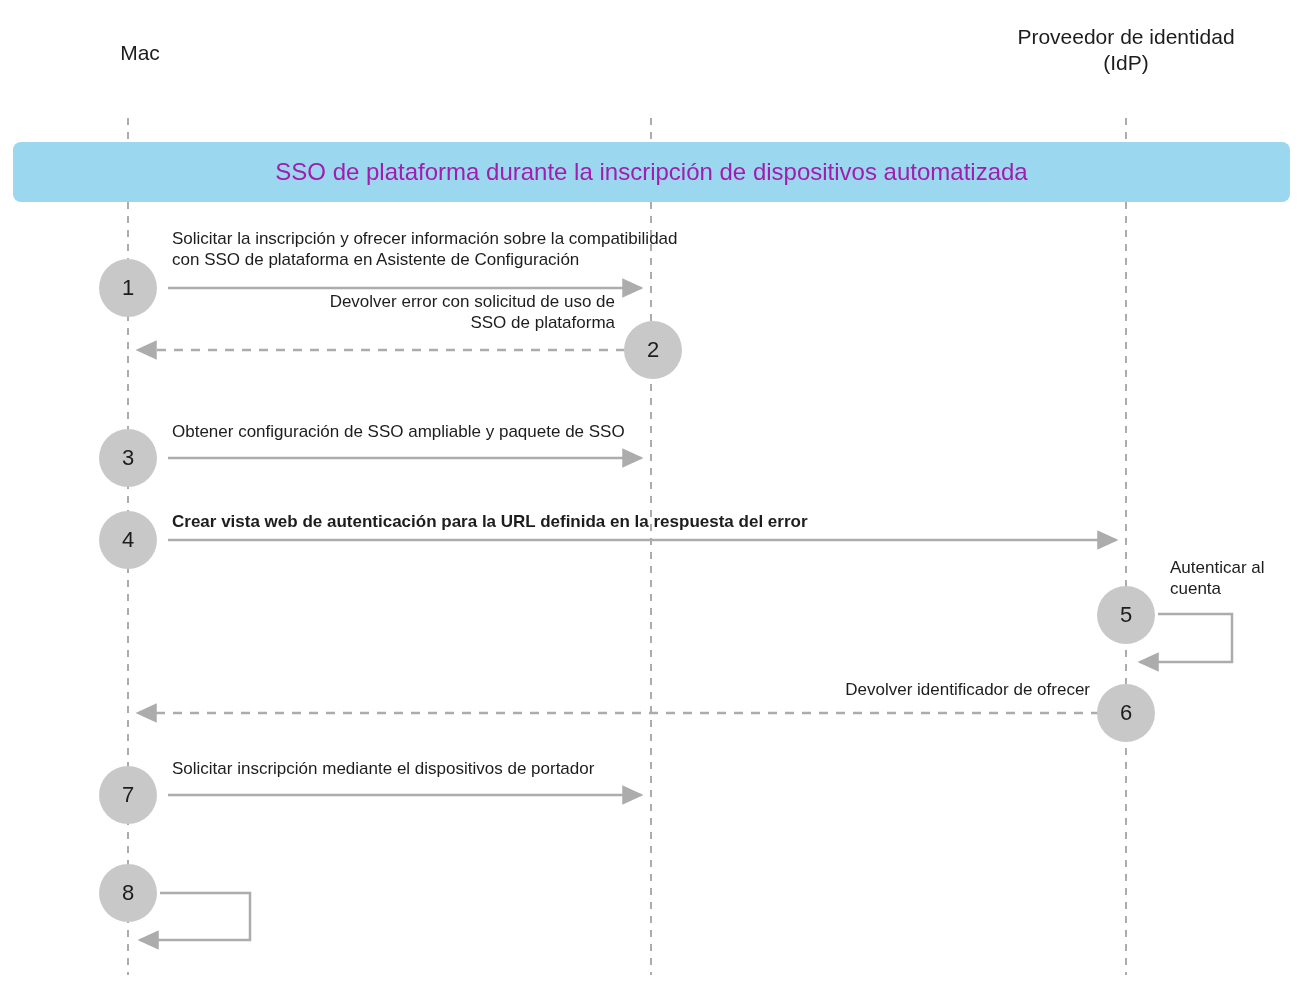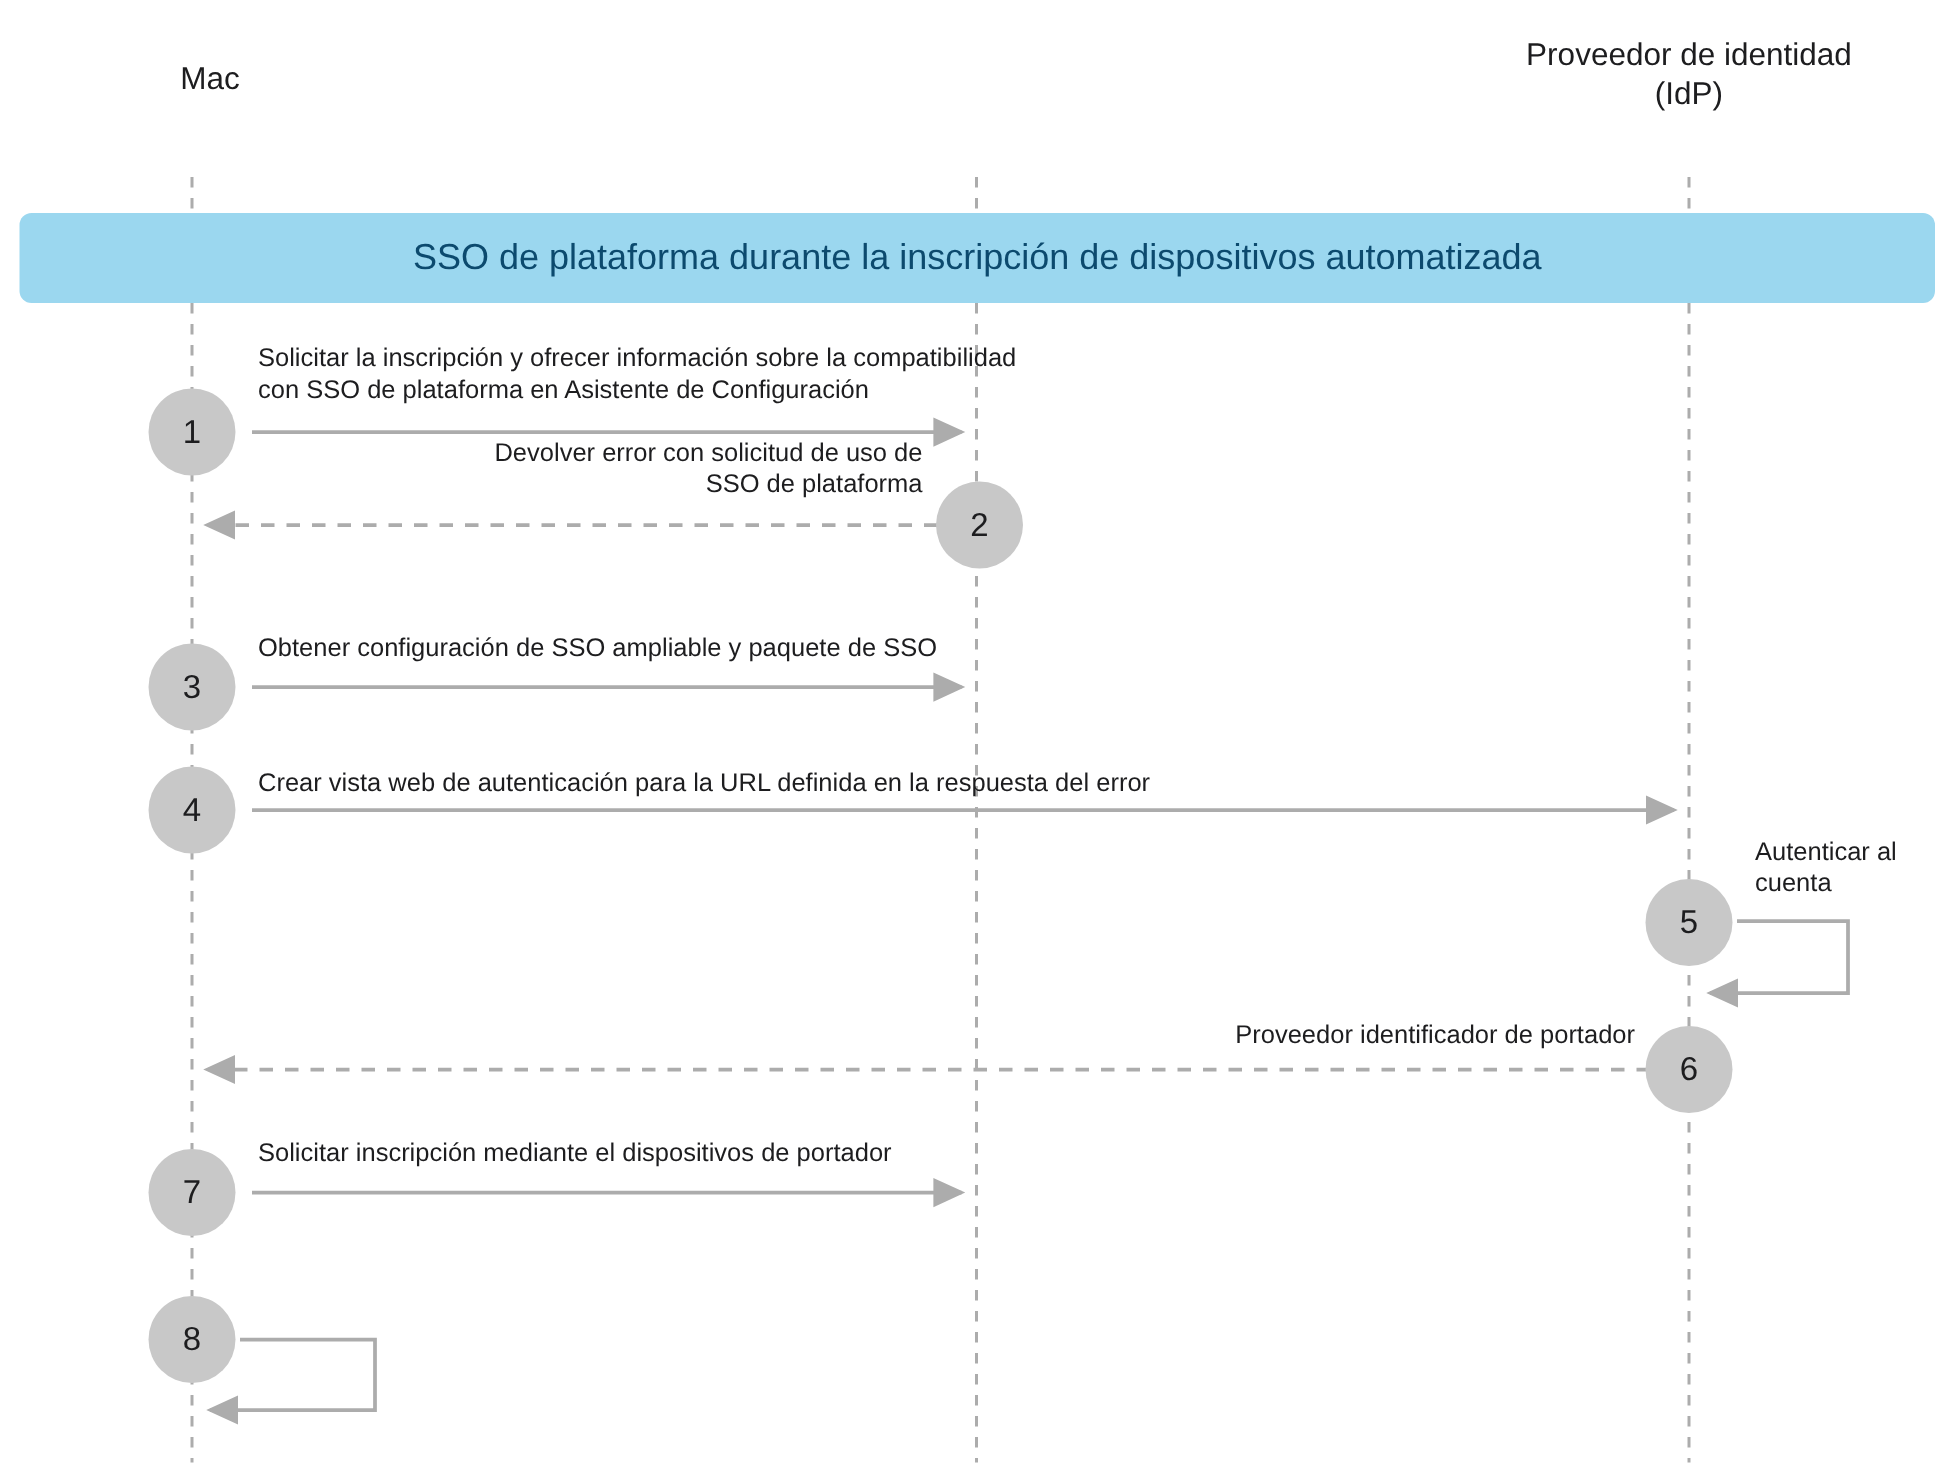--- a/index.html
+++ b/index.html
@@ -28,21 +28,21 @@
   }
   .banner {
     position: absolute;
     border-radius: 8px;
     display: flex;
     align-items: center;
     justify-content: center;
   }
   .banner-text {
     font-size: 24px;
-    color: #0c4a6e;
+    color: #a21caf;
     text-align: center;
   }
   .step-circle {
     position: absolute;
     width: 58px;
     height: 58px;
     border-radius: 50%;
     background: #c8c8c8;
     display: flex;
     align-items: center;
@@ -139,23 +139,23 @@
   </div>
 
   <div class="msg-label" style="left:172px; top:228px; width:700px;">Solicitar la inscripción y ofrecer información sobre la compatibilidad
 con SSO de plataforma en Asistente de Configuración</div>
 
   <div class="msg-label right" style="left:215px; top:291px; width:400px;">Devolver error con solicitud de uso de
 SSO de plataforma</div>
 
   <div class="msg-label" style="left:172px; top:421px; width:700px;">Obtener configuración de SSO ampliable y paquete de SSO</div>
 
-  <div class="msg-label" style="left:172px; top:511px; width:950px;">Crear vista web de autenticación para la URL definida en la respuesta del error</div>
+  <div class="msg-label" style="left:172px; top:511px; width:950px;font-weight:bold;">Crear vista web de autenticación para la URL definida en la respuesta del error</div>
 
   <div class="msg-label" style="left:1170px; top:557px; width:130px;">Autenticar al
 cuenta</div>
 
-  <div class="msg-label right" style="left:560px; top:679px; width:530px;">Proveedor identificador de portador</div>
+  <div class="msg-label right" style="left:560px; top:679px; width:530px;">Devolver identificador de ofrecer</div>
 
   <div class="msg-label" style="left:172px; top:758px; width:700px;">Solicitar inscripción mediante el dispositivos de portador</div>
 
 
 </div>
 
 </body></html>

